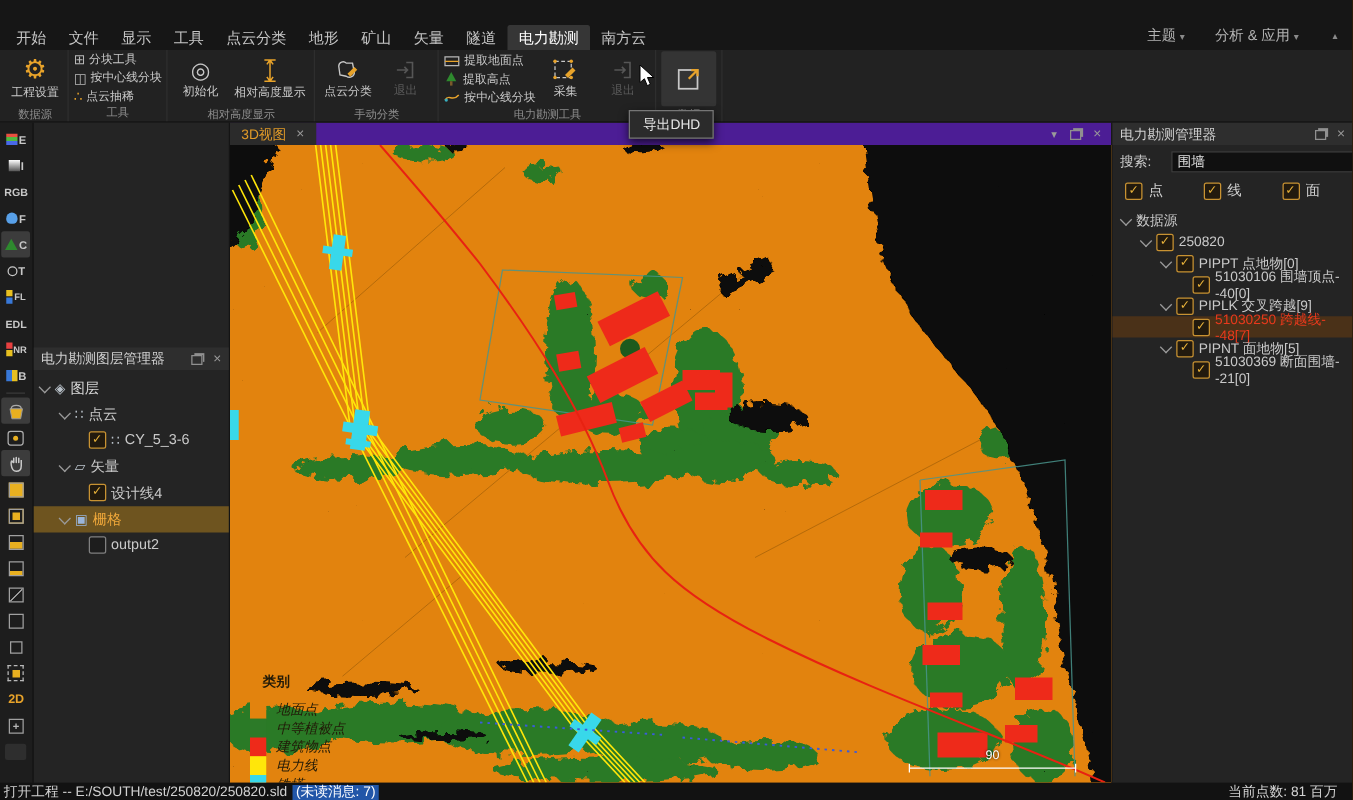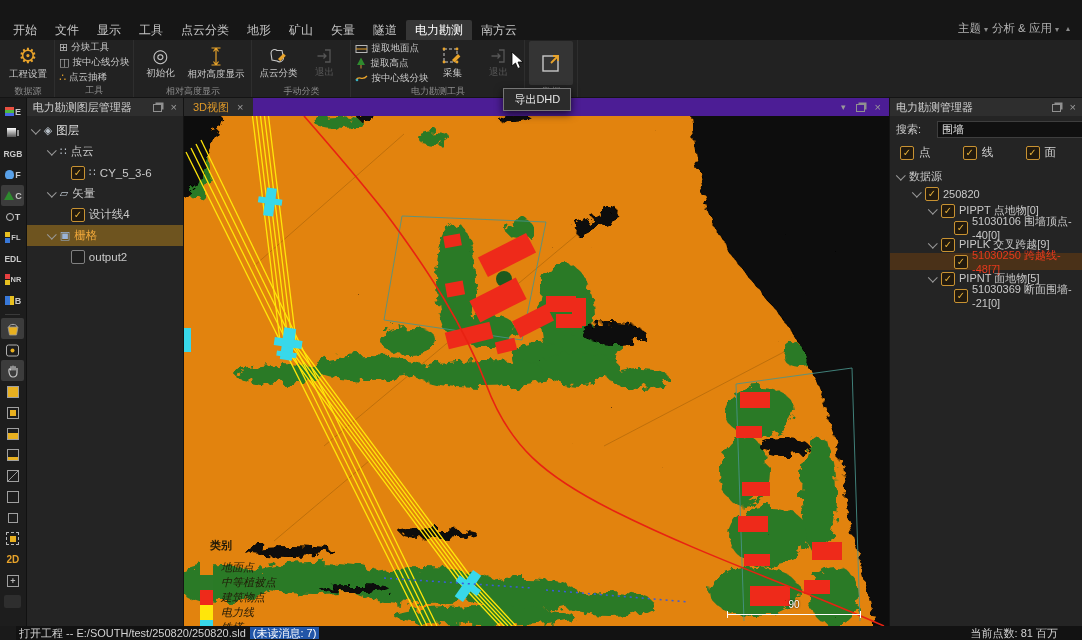--- a/index.html
+++ b/index.html
@@ -4,21 +4,21 @@
 <style>
   html,body{margin:0;padding:0;background:#000;}
   .app{position:relative;width:1082px;height:640px;background:#1a1a1a;overflow:hidden;
        font-family:"Liberation Sans","DejaVu Sans",sans-serif;color:#c9c9c9;
        -webkit-font-smoothing:antialiased;}
   
   .titlebar{height:40px;background:#161616;display:flex;align-items:flex-end;justify-content:space-between;}
   .menus{display:flex;align-items:flex-end;padding-left:4px;}
   .mitem{font-size:12px;color:#c6c6c6;padding:0 9px;height:20px;line-height:20px;cursor:default;}
   .mitem.active{background:#363636;color:#fff;border-radius:2px 2px 0 0;}
-  .tb-right{display:flex;align-items:center;gap:4px;padding:0 12px 4px 0;font-size:11.5px;color:#b4b4b4;}
+  .tb-right{display:flex;align-items:center;gap:24px;padding:0 12px 4px 0;font-size:11.5px;color:#b4b4b4;}
   .caret{font-size:8px;color:#8a8a8a;margin-left:3px;}
   
   .ribbon{height:57px;background:#222;display:flex;align-items:stretch;padding-left:2px;position:relative;border-bottom:1px solid #141414;}
   .rgroup{display:flex;flex-direction:column;border-right:1px solid #2e2e2e;position:relative;}
   .gbody{flex:1;display:flex;align-items:center;padding:1px 4px;gap:2px;}
   .glabel{height:12px;font-size:9px;color:#8e8e8e;text-align:center;line-height:10px;white-space:nowrap;padding:0 4px;}
   .bb{display:flex;flex-direction:column;align-items:center;justify-content:center;gap:1px;min-width:38px;padding:0 3px;height:44px;border-radius:2px;}
   .bb .lbl{font-size:9.5px;color:#c9c9c9;white-space:nowrap;}
   .bb.dis .lbl{color:#5a5a5a;}
   .stack{display:flex;flex-direction:column;justify-content:center;gap:2px;}
@@ -31,21 +31,21 @@
   .main{display:flex;height:528px;}
   
   .strip{width:27px;background:#1d1d1d;border-right:1px solid #111;padding-top:3px;box-sizing:border-box;}
   .srow{width:23px;height:21px;margin:0 auto;display:flex;align-items:center;justify-content:center;gap:1px;border-radius:2px;font-size:9px;color:#c8c8c8;font-weight:bold;}
   .srow.act{background:#3c3c3c;}
   .sq{display:inline-block;width:9px;height:9px;flex:none;}
   .ssep{width:15px;height:1px;background:#3a3a3a;margin:3px auto;}
   .cube{width:12px;height:12px;border:1px solid #a0a0a0;box-sizing:border-box;}
   .dim{width:17px;height:13px;background:#2e2e2e;border-radius:2px;margin:4px auto 0;}
   
-  .lpanel{width:157px;background:#242424;border-right:1px solid #141414;display:flex;flex-direction:column;}
+  .lpanel{width:157px;background:#242424;border-right:1px solid #141414;display:flex;flex-direction:column;justify-content:center;}
   .rpanel{width:192px;background:#242424;border-left:1px solid #141414;display:flex;flex-direction:column;}
   .phead{height:18px;background:#2e2e2e;display:flex;align-items:center;justify-content:space-between;padding:0 6px;font-size:11px;color:#cfcfcf;flex:none;}
   .phico{display:flex;align-items:center;gap:9px;color:#909090;}
   .flt{width:7px;height:6px;border:1px solid #909090;box-shadow:2px -2px 0 -0.5px #909090;margin-top:2px;}
   .x{font-size:11px;line-height:10px;color:#9a9a9a;}
   .trow{display:flex;align-items:center;gap:4px;height:21px;font-size:11.5px;color:#c9c9c9;box-sizing:border-box;}
   .rpanel .trow{height:17px;font-size:11px;}
   .chev{width:6px;height:6px;border-left:1.5px solid #9a9a9a;border-bottom:1.5px solid #9a9a9a;transform:rotate(-45deg) translateY(-1px);flex:none;}
   .tico{font-size:11px;color:#b8c0c8;flex:none;}
   .cb{width:12px;height:12px;border:1px solid #c89232;border-radius:2px;background:#221a0e;display:inline-flex;align-items:center;justify-content:center;flex:none;}
@@ -68,21 +68,21 @@
   .vp{position:relative;width:705px;height:510px;overflow:hidden;background:#e2830e;}
   .legend{position:absolute;left:16px;top:406px;font-size:11px;color:#221a08;pointer-events:none;}
   .legend .ltitle{margin:16px 0 7px 10px;font-weight:bold;}
   .lrow{display:flex;align-items:center;height:15px;font-style:italic;}
   .lsw{width:13px;height:15px;flex:none;margin-right:8px;}
   .scalebar{position:absolute;left:543px;top:483px;width:134px;pointer-events:none;}
   .sb-label{text-align:center;color:#fff;font-size:10px;text-shadow:0 0 2px #000;margin-bottom:1px;}
   .sb-line{height:7px;border-left:1.5px solid #fff;border-right:1.5px solid #fff;display:flex;align-items:center;}
   .sb-line div{height:1.5px;background:#fff;width:100%;}
   
-  .statusbar{height:15px;background:#121212;display:flex;align-items:center;justify-content:space-between;padding:0 24px 0 3px;font-size:11px;color:#d2d2d2;margin-left:16px;}
+  .statusbar{height:15px;background:#121212;display:flex;align-items:center;justify-content:space-between;padding:0 12px 0 3px;font-size:11px;color:#d2d2d2;}
   .badge{background:#2256a8;color:#fff;padding:0 3px;margin-left:4px;}
   svg{display:block;}
 </style>
 </head>
 <body>
 
 <div class="app">
 
   <div class="titlebar">
     <div class="menus">

